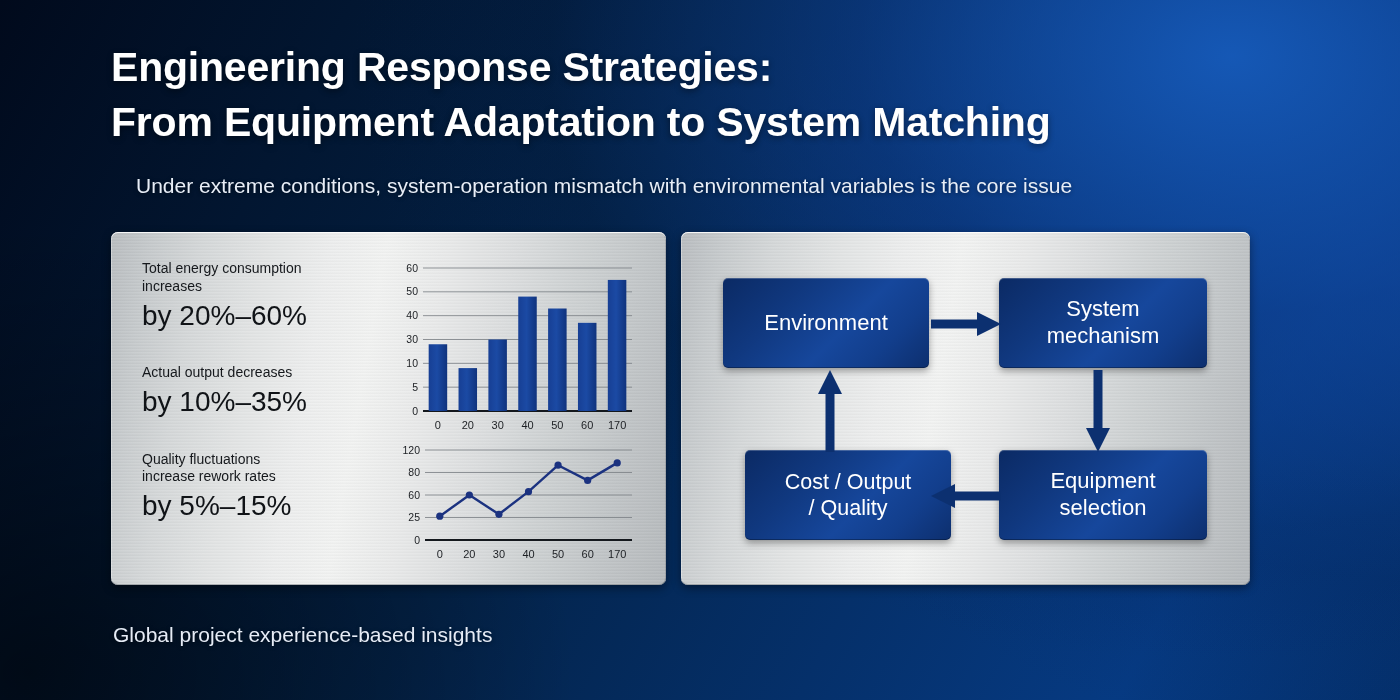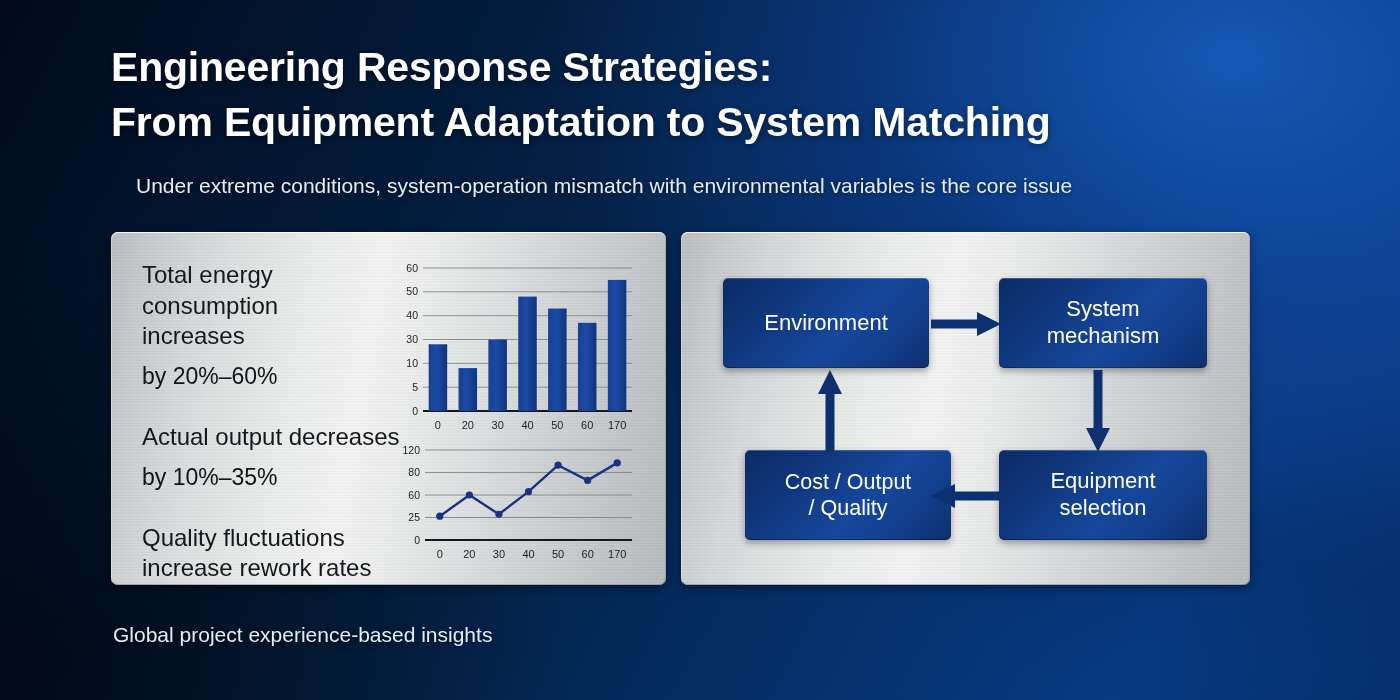--- a/index.html
+++ b/index.html
@@ -94,29 +94,29 @@
   
   .bullets {
     position:absolute; left:31px; top:28px;
     width:262px;
     z-index:3;
   }
   .bullet { margin-bottom:30px; }
   .bullet:last-child { margin-bottom:0; }
   .bullet .b-main {
     color:#15181c;
-    font-size:24px;
+    font-size:14px;
     line-height:1.28;
     white-space:pre-line;
   }
   .bullet .b-val {
     color:#101317;
-    font-size:23px;
+    font-size:28px;
     line-height:1.3;
-    margin-top:10px;
+    margin-top:2px;
   }
 
   
   .chart { position:absolute; z-index:3; }
   #bar-chart  { left:282px; top:30px;  width:245px; height:175px; }
   #line-chart { left:282px; top:212px; width:245px; height:120px; }
 
   .chart svg { display:block; overflow:visible; }
 
   .tick-lbl {

